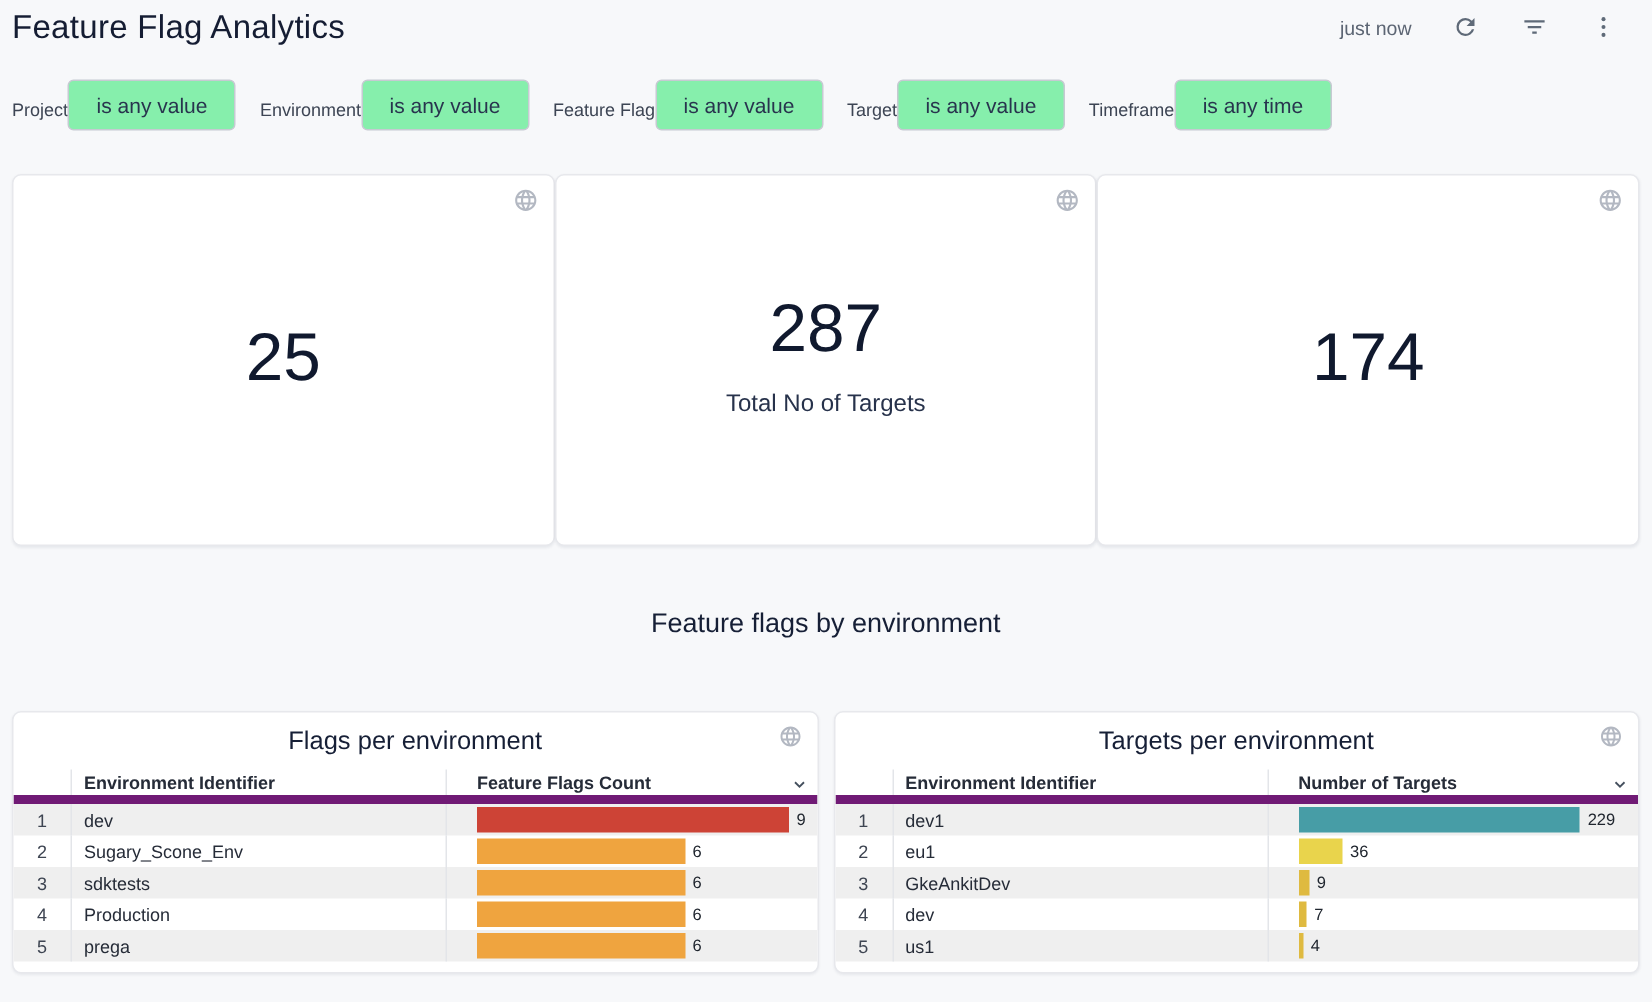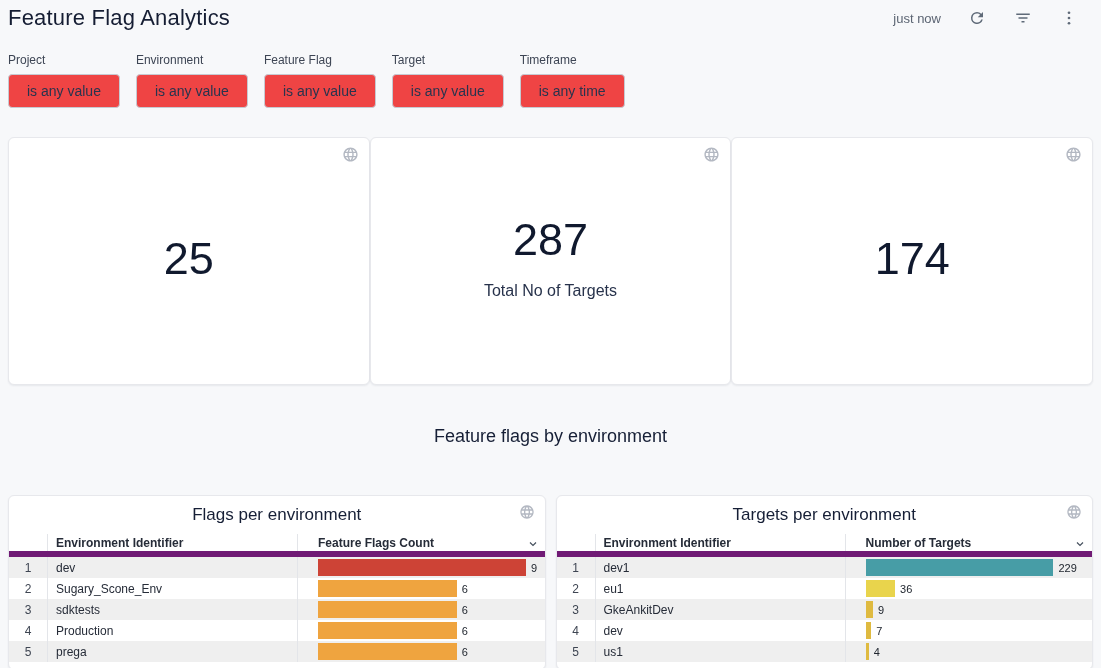--- a/index.html
+++ b/index.html
@@ -12,26 +12,26 @@
   }
   
   .topbar { display:flex; justify-content:space-between; align-items:center; padding-top:4px; height:32px;gap:38px; }
   .page-title { font-size:22px; font-weight:400; color:#151d33; letter-spacing:.2px; }
   .topbar-right { display:flex; align-items:center; gap:26px; padding-right:14px; }
   .updated { font-size:13px; color:#5c6573; }
   .icon-btn { width:20px; height:20px; display:flex; align-items:center; justify-content:center; cursor:pointer; color:#5f6a78; }
   .icon-btn svg { display:block; }
   
   .filters { display:flex; gap:16px; margin-top:21px; }
-  .filter-group { display:flex; flex-direction:column; }
+  .filter-group { display:flex; flex-direction:row;align-items:flex-end; }
   .filter-label { font-size:12px; color:#3d4554; margin-bottom:7px; }
   .filter-btn {
     font-family:"Liberation Sans", sans-serif;
     font-size:14px; color:#28344e;
-    background:#ef4444; border:1px solid #c6cad2; border-radius:4px;
+    background:#86efac; border:1px solid #c6cad2; border-radius:4px;
     padding:8px 18px; cursor:pointer; white-space:nowrap;
   }
   
   .card {
     background:#fff; border:1px solid #e7e8ec; border-radius:6px;
     box-shadow:0 1px 2px rgba(20,30,60,.07);
     position:relative;
   }
   .globe { position:absolute; top:8px; right:10px; color:#b3b8c2; }
   

